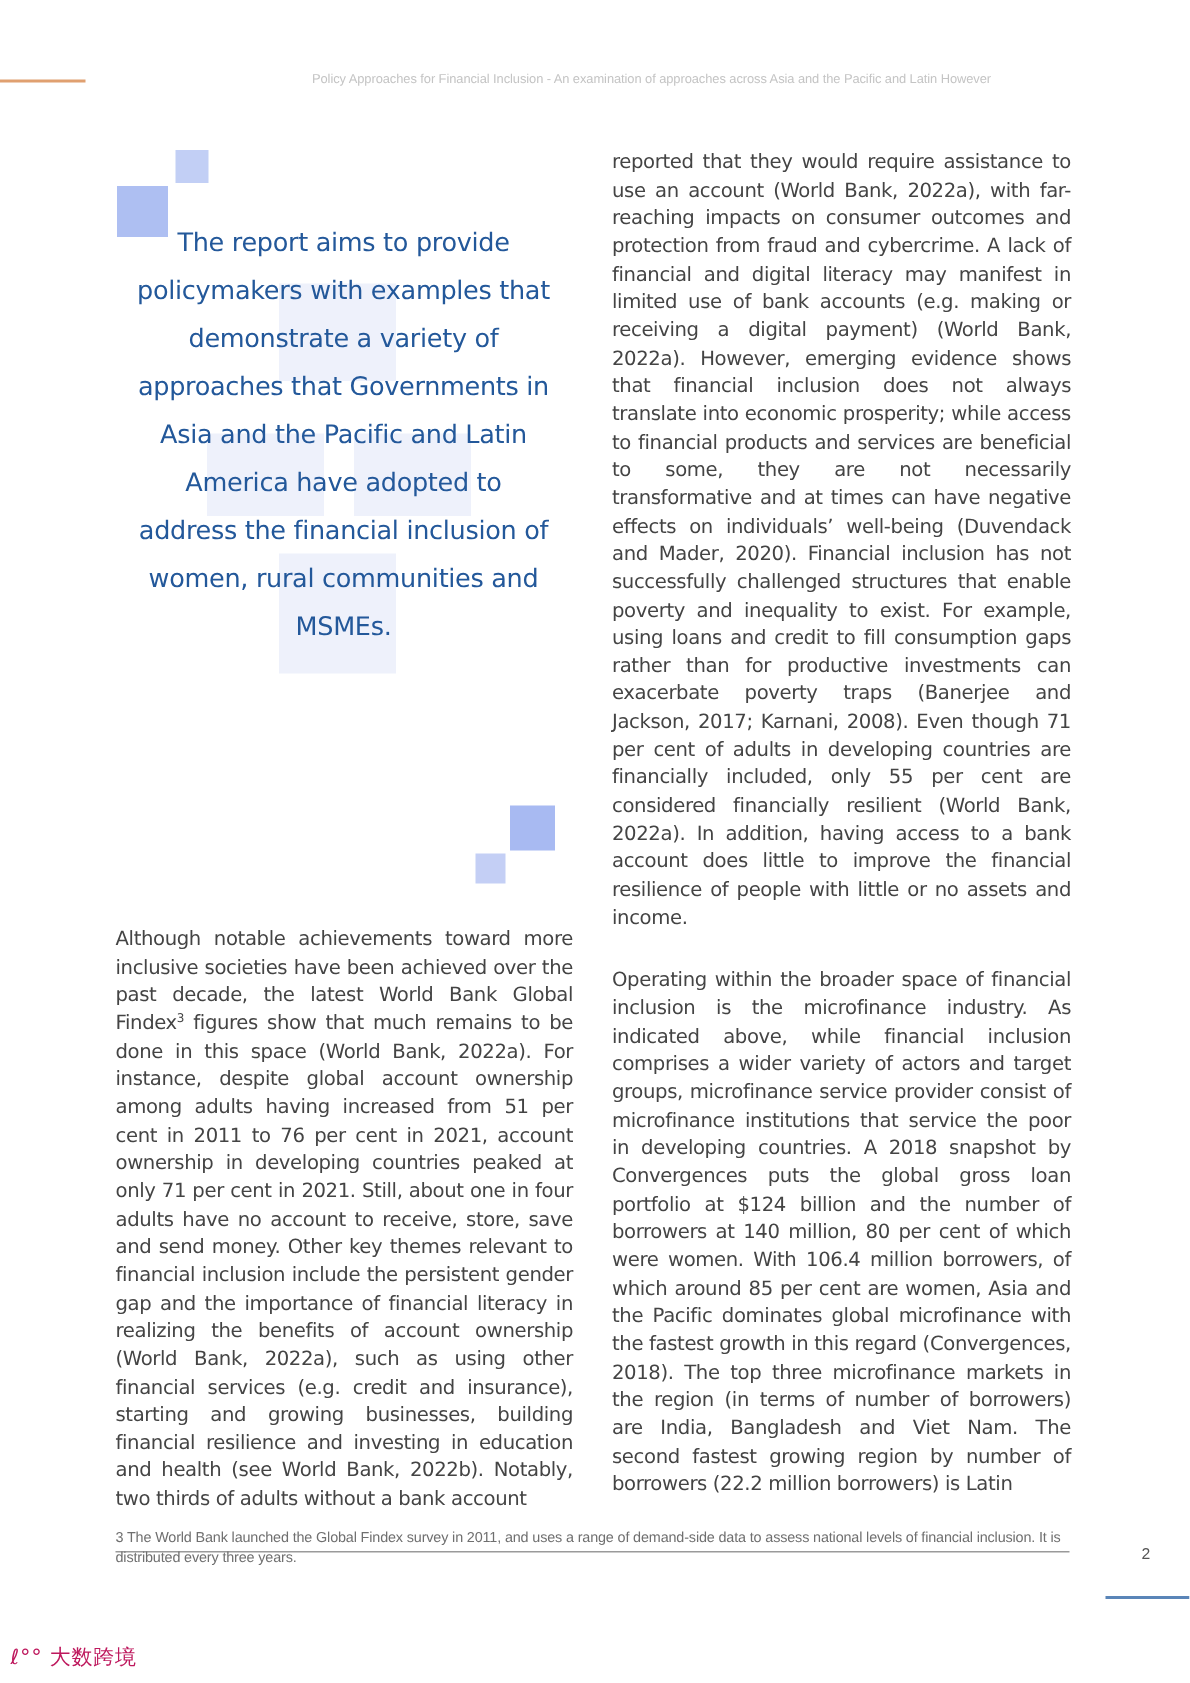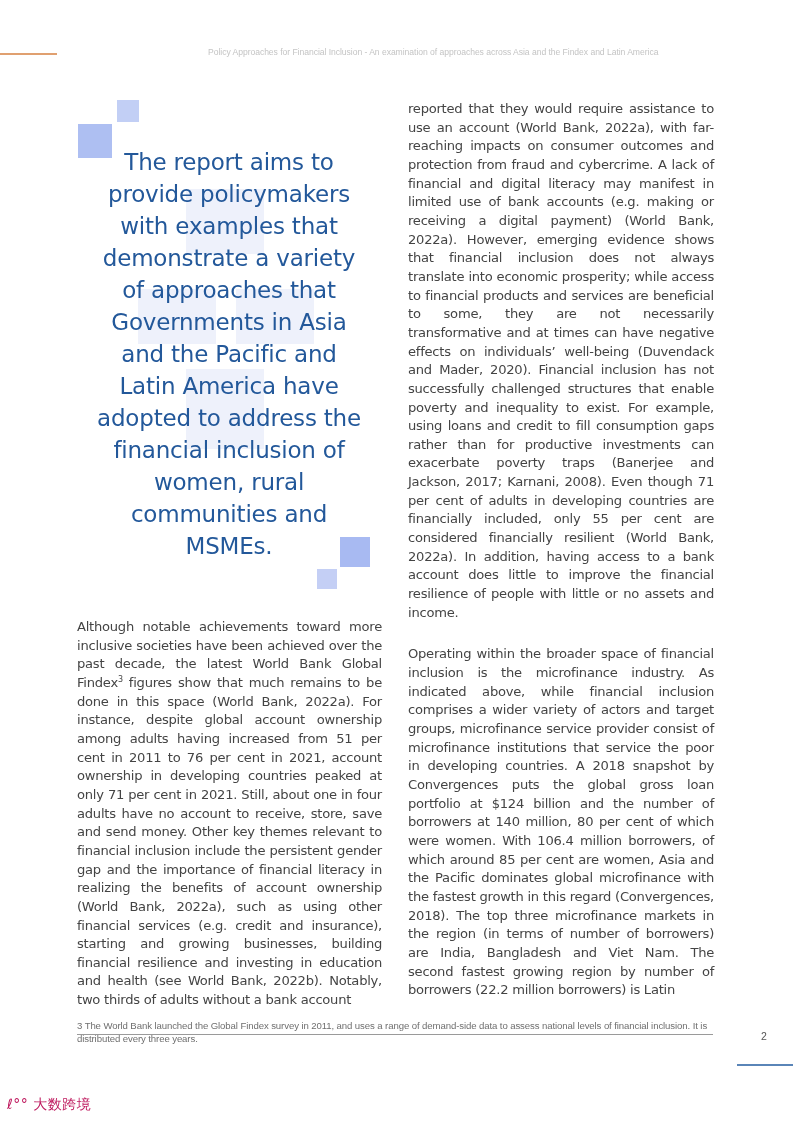--- a/index.html
+++ b/index.html
@@ -12,21 +12,21 @@
   .sq-a { left: 117px; top: 100px; width: 22px; height: 22px; background: #c2cff5; }
   .sq-b { left: 78px; top: 124px; width: 34px; height: 34px; background: #aebff2; }
   .sq-c { left: 340px; top: 537px; width: 30px; height: 30px; background: #a8baf2; }
   .sq-d { left: 317px; top: 569px; width: 20px; height: 20px; background: #c4cff5; }
   .ghost { position: absolute; background: #eef1fb; }
   .g1 { left: 186px; top: 189px; width: 78px; height: 65px; }
   .g2 { left: 138px; top: 289px; width: 78px; height: 55px; }
   .g3 { left: 236px; top: 289px; width: 78px; height: 55px; }
   .g4 { left: 186px; top: 369px; width: 78px; height: 80px; }
   .quote { position: absolute; left: 90px; top: 146px; width: 278px; text-align: center;
-           font-family: "DejaVu Sans", sans-serif; font-size: 23px; line-height: 32px;
+           font-family: "DejaVu Sans", sans-serif; font-size: 17px; line-height: 32px;
            color: #23589a; letter-spacing: -0.2px; }
   .col { position: absolute; font-family: "DejaVu Sans", sans-serif; font-size: 13.1px; line-height: 18.65px;
          color: #444444; text-align: justify; letter-spacing: -0.25px; }
   .col p { margin: 0; }
   .col-left { left: 77px; top: 618px; width: 305px; }
   .col-right { left: 408px; top: 100px; width: 306px; }
   .col-right p.p2 { margin-top: 23px; }
   sup { font-size: 8px; line-height: 0; vertical-align: 5px; }
   .foot-rule { position: absolute; left: 77px; top: 1034px; width: 636px; height: 1px; background: #9a9a9a; }
   .footnote { position: absolute; left: 77px; top: 1020px; width: 640px; font-family: "Liberation Sans", sans-serif;
@@ -34,21 +34,21 @@
   .page-num { position: absolute; left: 761px; top: 1030px; font-family: "Liberation Sans", sans-serif;
               font-size: 10.5px; color: #555555; }
   .page-rule { position: absolute; left: 737px; top: 1064px; width: 56px; height: 2px; background: #5a85b8; }
   .watermark { position: absolute; left: 7px; top: 1096px; font-family: "DejaVu Sans", sans-serif;
                font-size: 14px; color: #be185d; letter-spacing: 0.5px; }
 </style>
 </head>
 <body>
 
 <div class="hdr-rule"></div>
-<div class="hdr-title">Policy Approaches for Financial Inclusion - An examination of approaches across Asia and the Findex and Latin America</div>
+<div class="hdr-title">Policy Approaches for Financial Inclusion - An examination of approaches across Asia and the Pacific and Latin However</div>
 
 <div class="deco sq-a"></div>
 <div class="deco sq-b"></div>
 
 <div class="ghost g1"></div>
 <div class="ghost g2"></div>
 <div class="ghost g3"></div>
 <div class="ghost g4"></div>
 
 <div class="quote">The report aims to provide policymakers with examples that demonstrate a variety of approaches that Governments in Asia and the Pacific and Latin America have adopted to address the financial inclusion of women, rural communities and MSMEs.</div>

